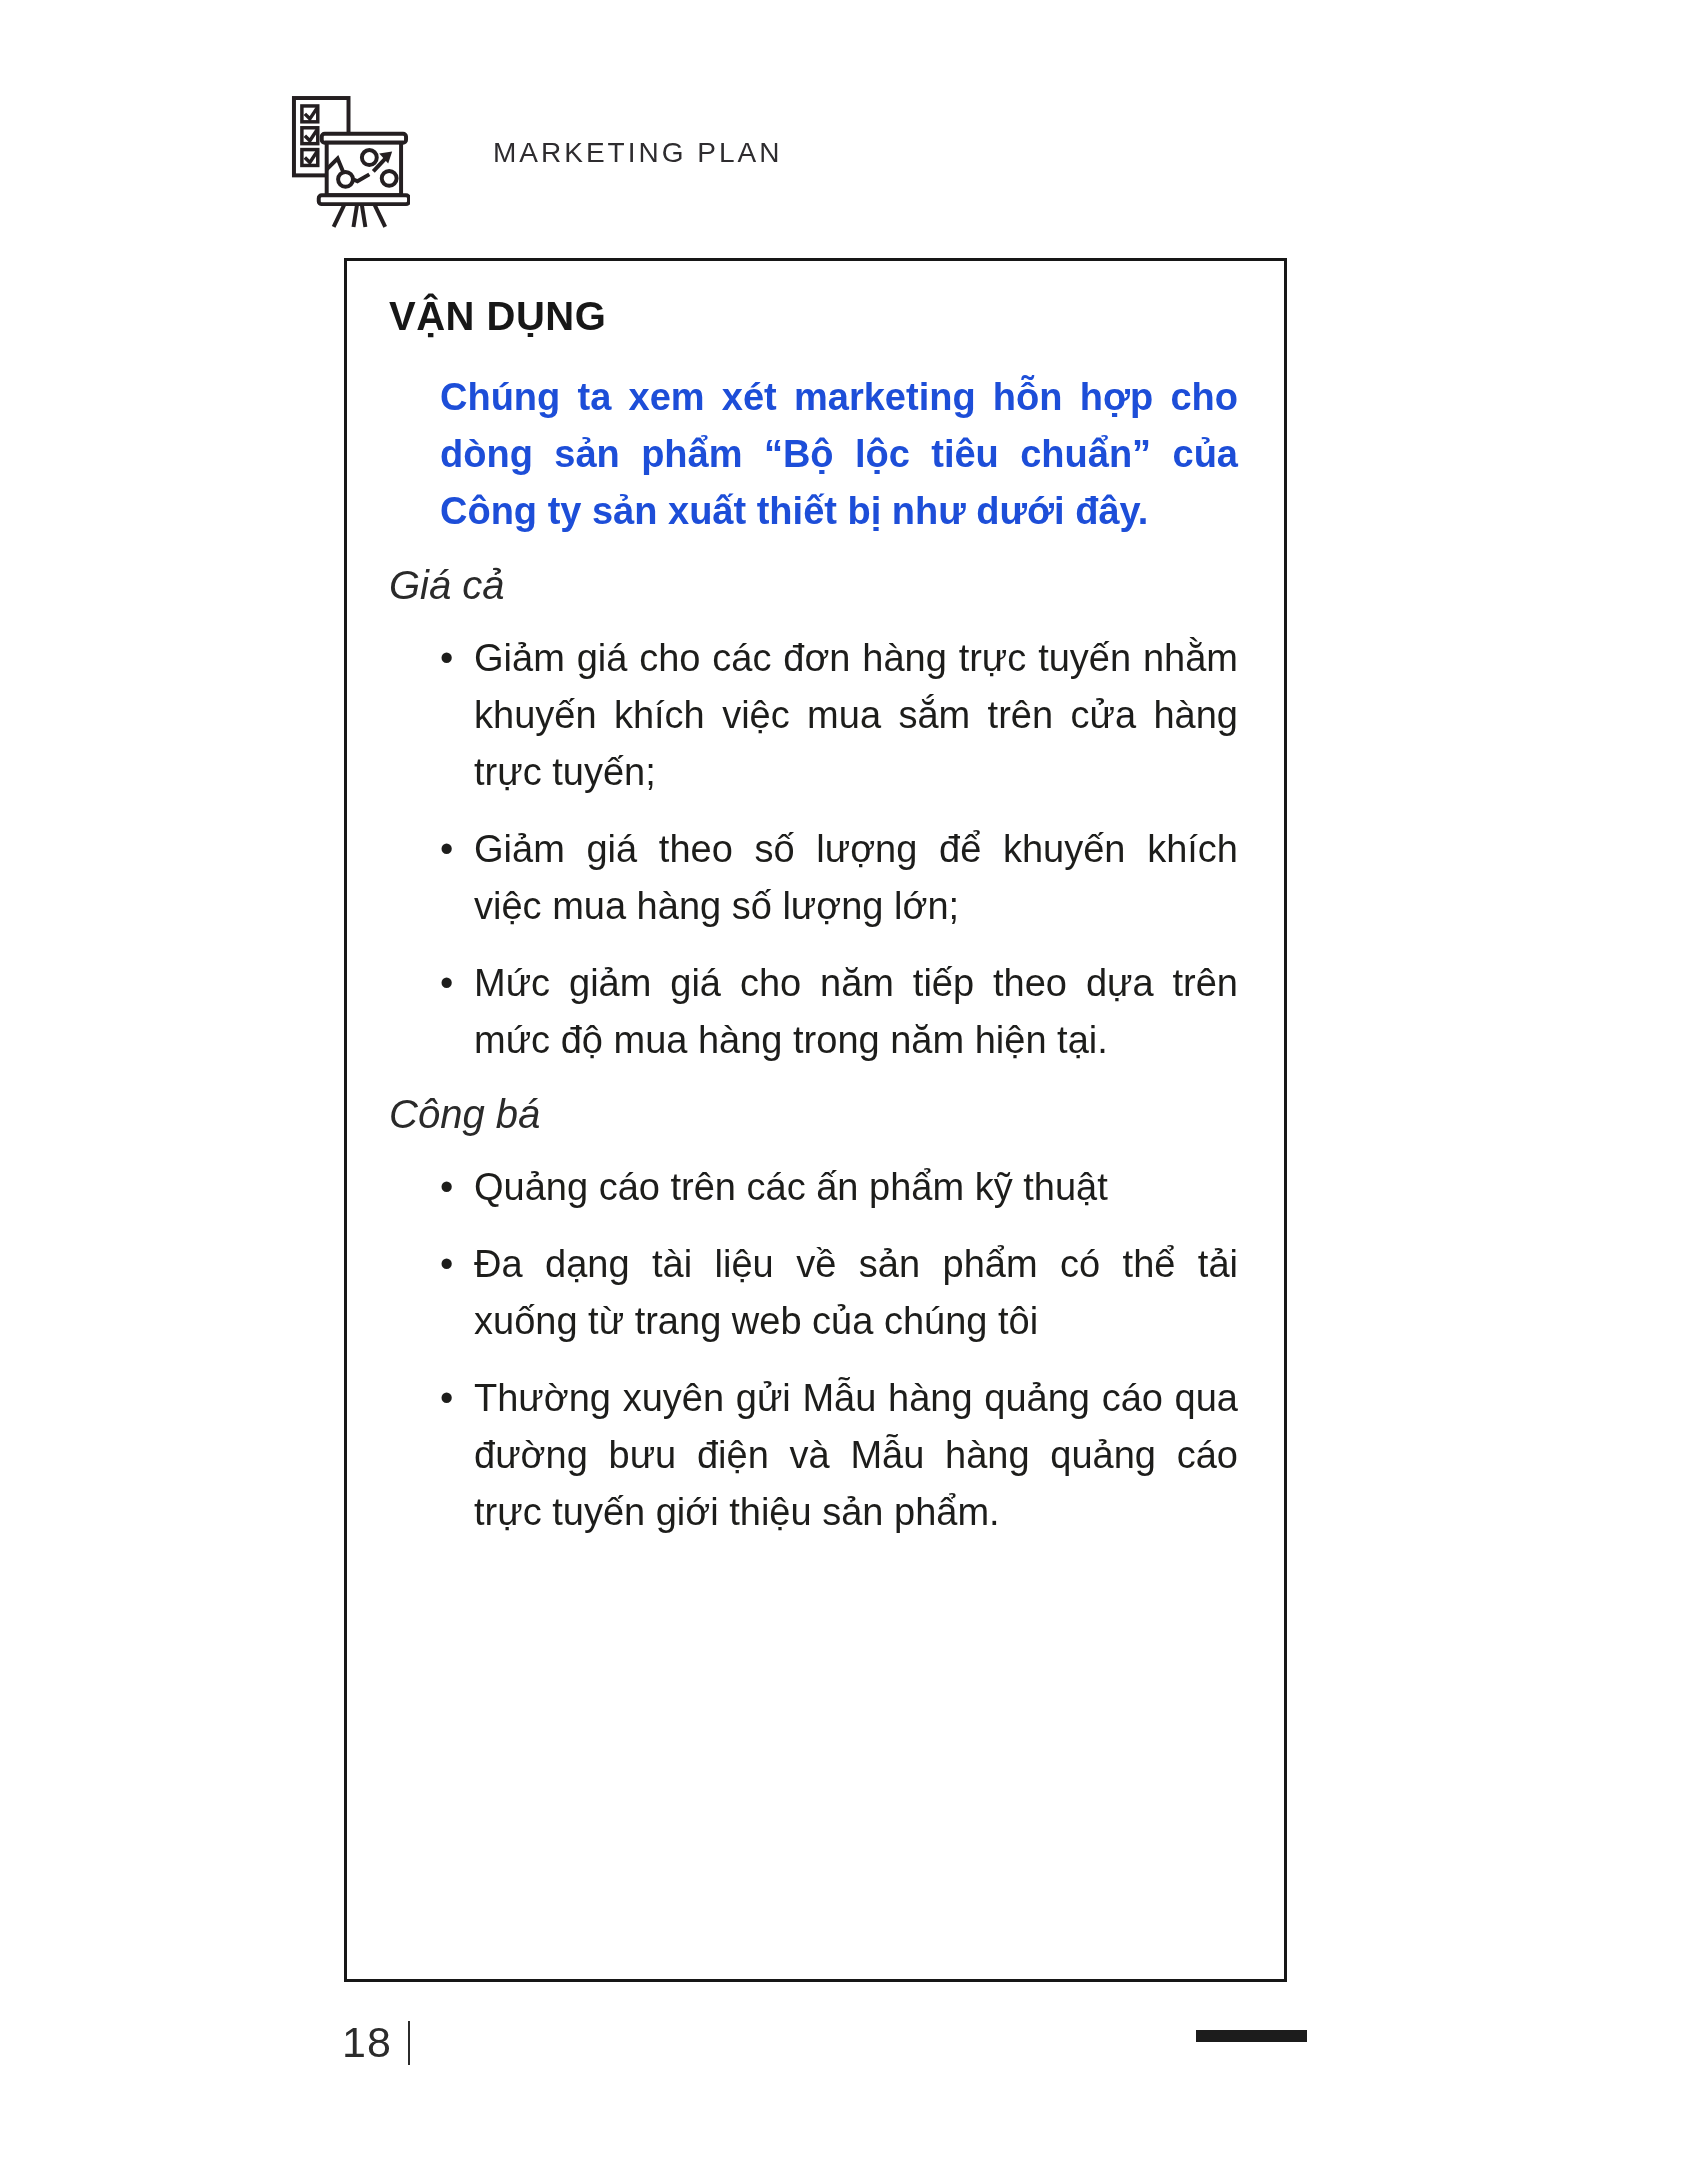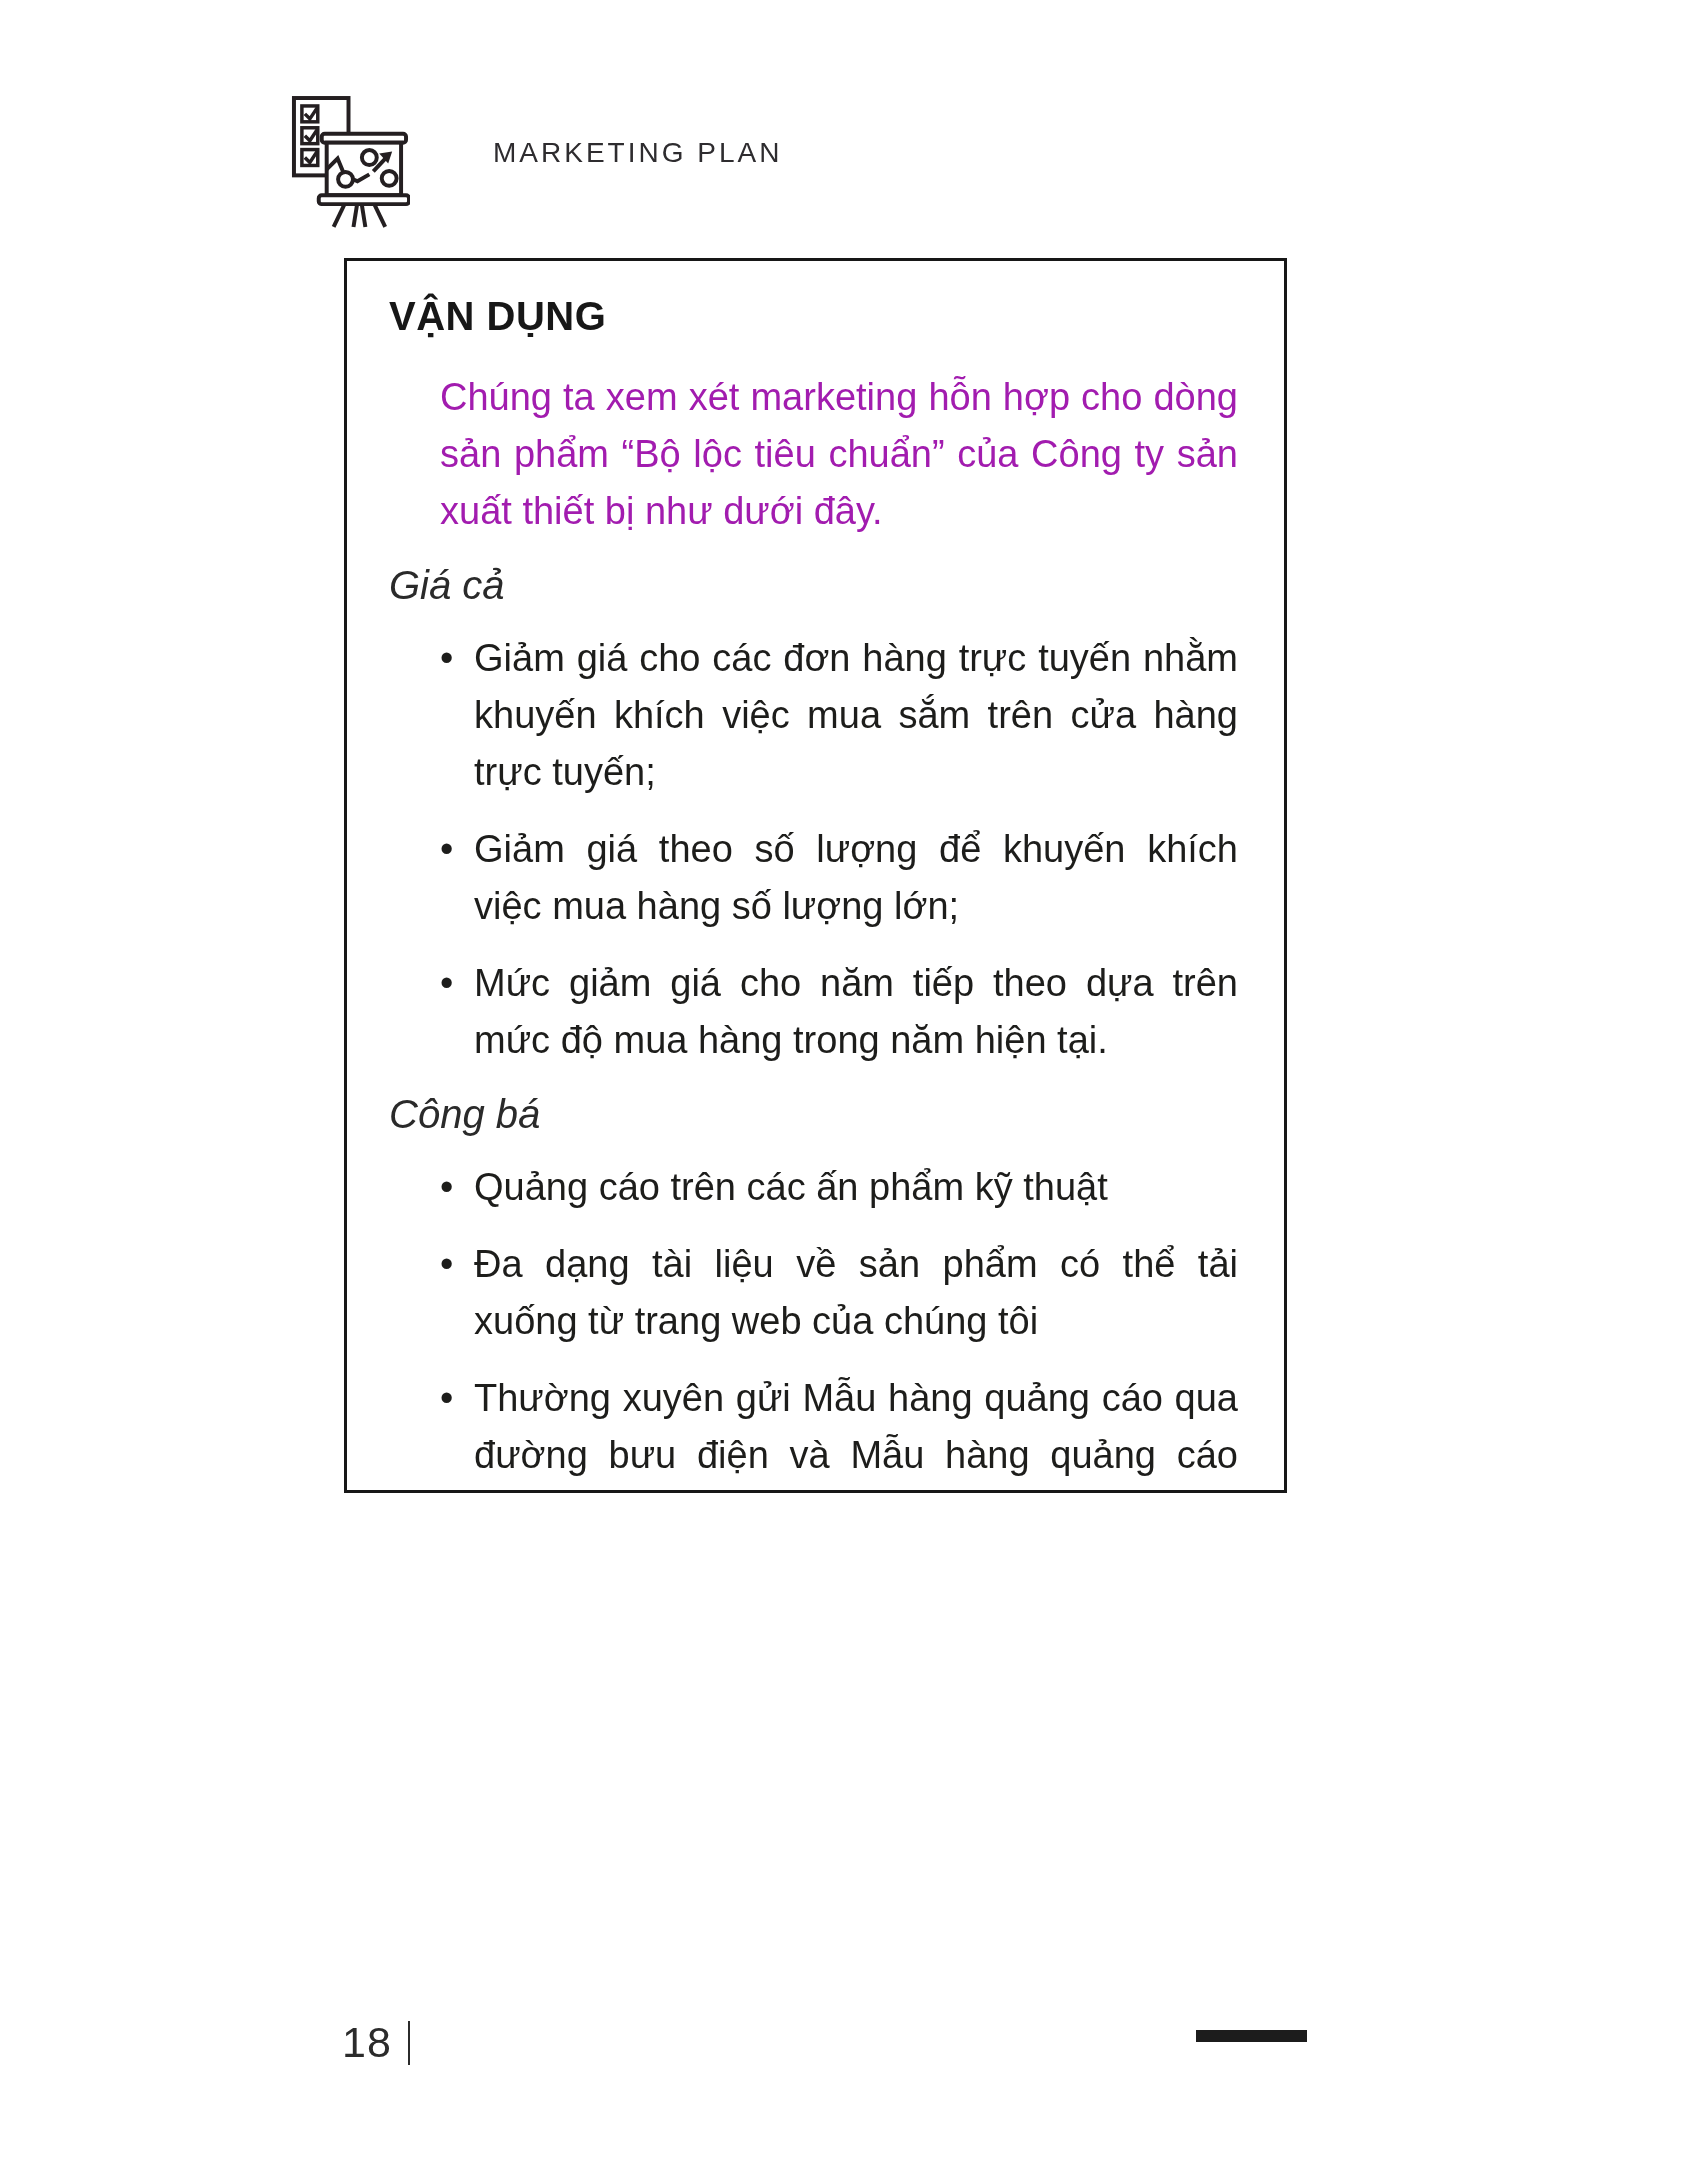--- a/index.html
+++ b/index.html
@@ -8,38 +8,38 @@
     font-family:"Liberation Sans","DejaVu Sans",sans-serif;color:#1d1d1b;overflow:hidden;
   }
   
   .header-icon{position:absolute;left:289px;top:91px;width:121px;height:139px;}
   .header-title{
     position:absolute;left:493px;top:137px;font-size:28px;letter-spacing:3px;
     color:#2e2c2f;font-weight:400;white-space:nowrap;
   }
   
   .callout-box{
-    position:absolute;left:344px;top:258px;width:943px;height:1235px;
+    position:absolute;left:344px;top:258px;width:943px;height:1724px;
     border:3px solid #171717;box-sizing:border-box;
     padding:30px 46px 28px 42px;overflow:hidden;background:#ffffff;
   }
   .box-heading{
     margin:0 0 28px 0;font-size:40px;line-height:50px;font-weight:700;
     letter-spacing:0.5px;color:#171717;
   }
   .product-heading{
     margin:4px 0 20px 0;font-size:40px;line-height:50px;font-weight:700;color:#171717;
   }
   .section-heading{
     margin:4px 0 20px 0;font-size:40px;line-height:50px;font-weight:400;
     font-style:italic;color:#2a2a2a;
   }
   .para{
     margin:0 0 20px 51px;font-size:38px;line-height:57px;
-    text-align:justify;color:#a21caf;
+    text-align:justify;color:#1d4ed8;font-weight:bold;
   }
   .bullets{list-style:none;margin:0 0 20px 51px;padding:0;}
   .bullet{display:flex;margin:0 0 20px 0;font-size:38px;line-height:57px;}
   .bullet:last-child{margin-bottom:0;}
   .bullet .dot{flex:0 0 34px;width:34px;color:#1d1d1b;}
   .bullet .btext{flex:1;text-align:justify;color:#1d1d1b;}
   
   .footer-left{
     position:absolute;left:342px;top:2018px;display:flex;align-items:center;
     font-size:43px;color:#2b2b2b;

